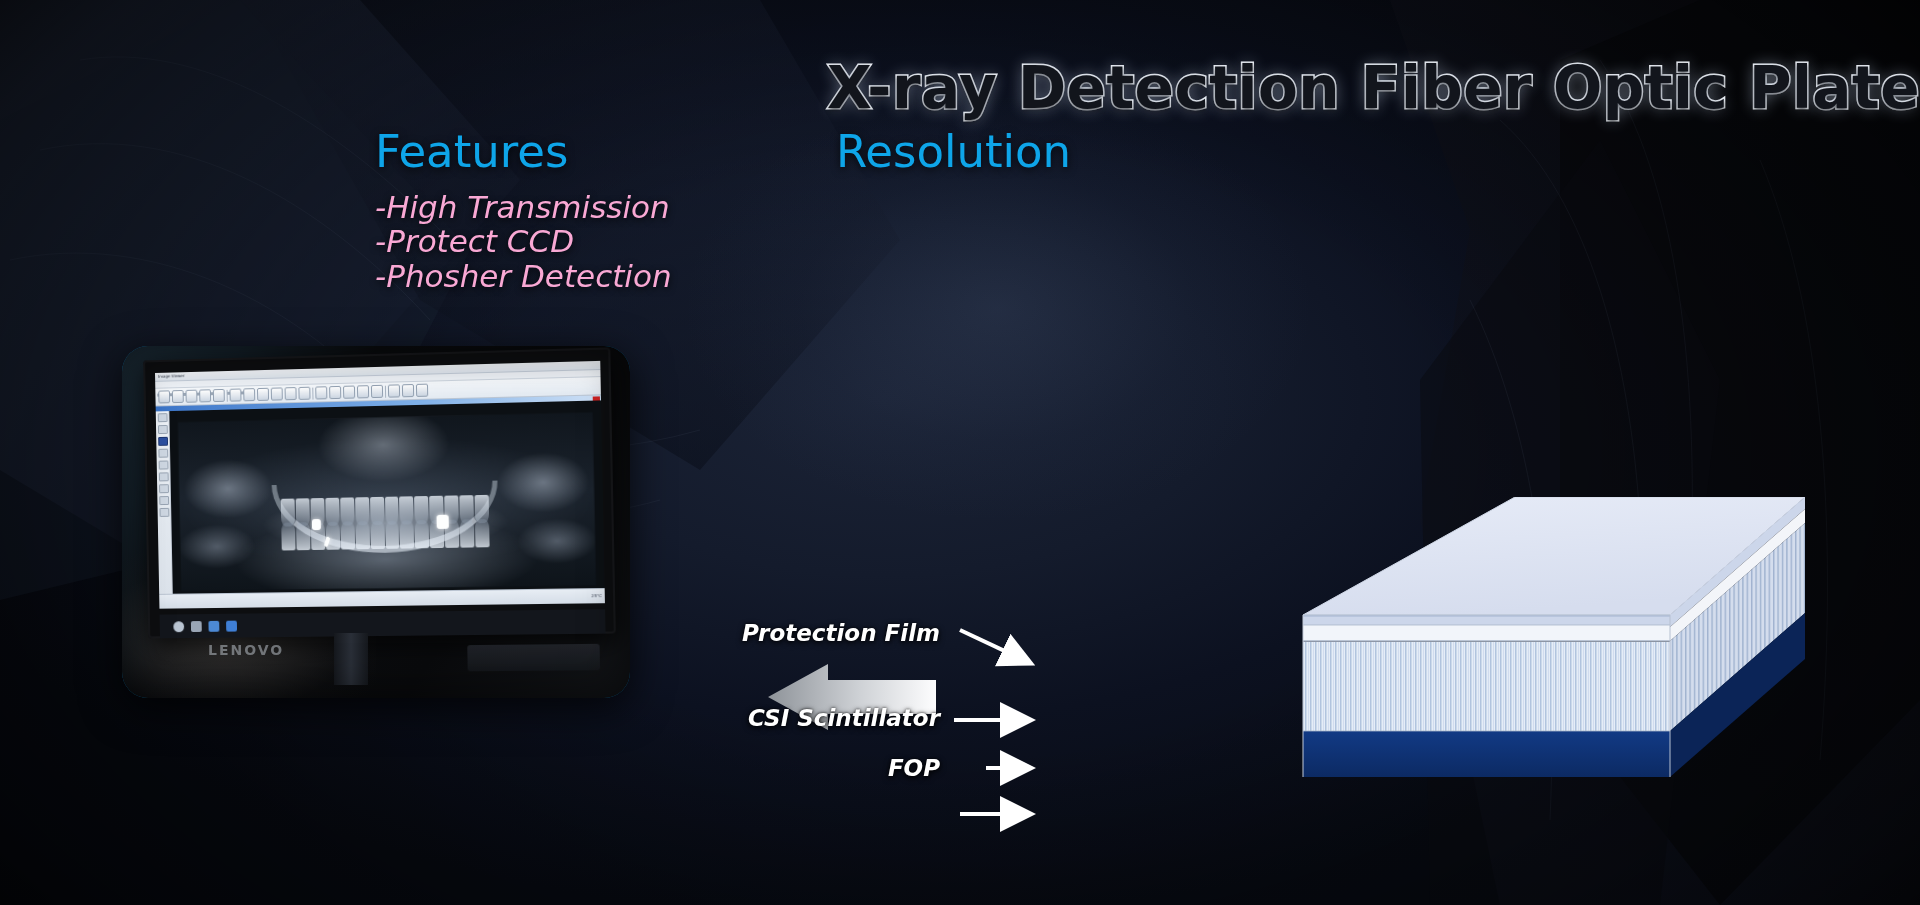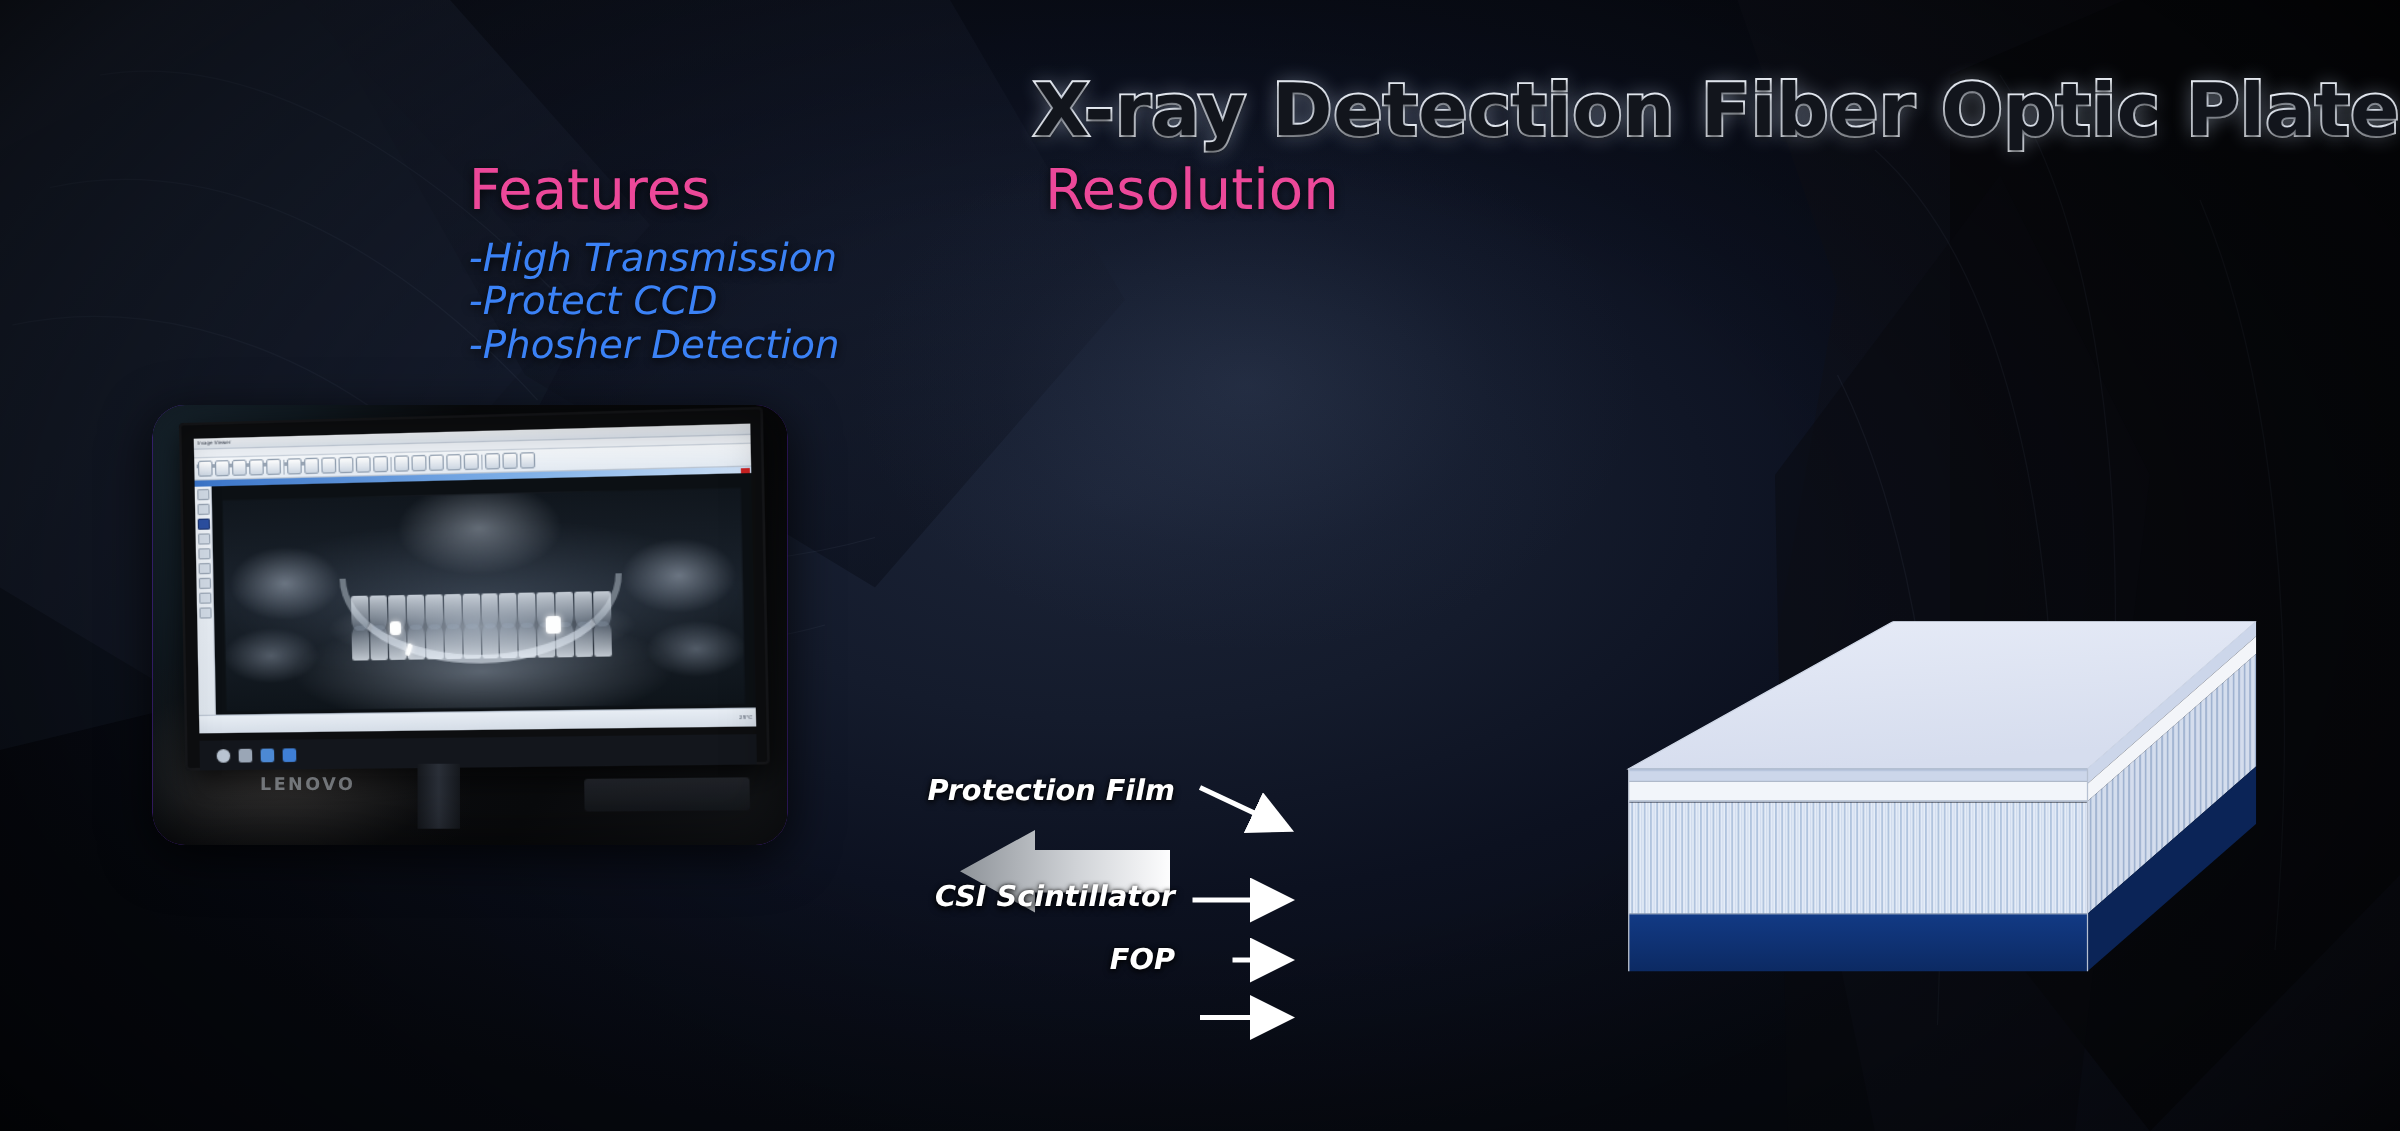--- a/index.html
+++ b/index.html
@@ -41,41 +41,41 @@
     text-shadow:0 0 16px rgba(200,215,240,.45), 0 2px 4px rgba(0,0,0,.7);
     white-space:nowrap;
   }
 
   
   .col{position:absolute;}
   .col-features{left:375px;top:128px;}
   .col-application{left:836px;top:128px;}
   .col-head{
     font-family:"DejaVu Sans", sans-serif;
-    font-weight:400;font-size:45px;color:#ec4899;
+    font-weight:400;font-size:45px;color:#0ea5e9;
     line-height:1.05;
     text-shadow:0 2px 8px rgba(0,0,0,.8);
     margin:0 0 16px 0;
   }
   .bullets{margin:0;padding:0;list-style:none;}
   .bullets li{
     font-family:"DejaVu Sans", sans-serif;
     font-style:italic;font-weight:400;font-size:31px;
-    color:#3b82f6;line-height:1.07;
+    color:#f9a8d4;line-height:1.07;
     text-shadow:0 2px 7px rgba(0,0,0,.85);
     white-space:nowrap;
     margin-bottom:1px;
   }
 
   
   .monitor-card{
-    position:absolute;left:122px;top:324px;width:508px;height:352px;
+    position:absolute;left:122px;top:346px;width:508px;height:352px;
     border-radius:26px;overflow:hidden;
     box-shadow:0 10px 40px rgba(0,0,0,.75);
-    background:#6d28d9;
+    background:#0369a1;
   }
   .mon-room{position:absolute;inset:0;background:
       linear-gradient(125deg,#1d2e3a 0%, #15222c 16%, #0b0d10 34%, #090a0c 70%, #121417 100%);}
   .mon-room:after{
     content:"";position:absolute;left:-10%;top:58%;width:60%;height:50%;
     background:radial-gradient(ellipse at center, rgba(150,140,130,.30) 0%, rgba(60,55,50,.06) 60%, rgba(0,0,0,0) 80%);
   }
   .mon-bezel{
     position:absolute;left:20px;top:8px;width:468px;height:282px;
     background:#0d0e10;border-radius:4px;

